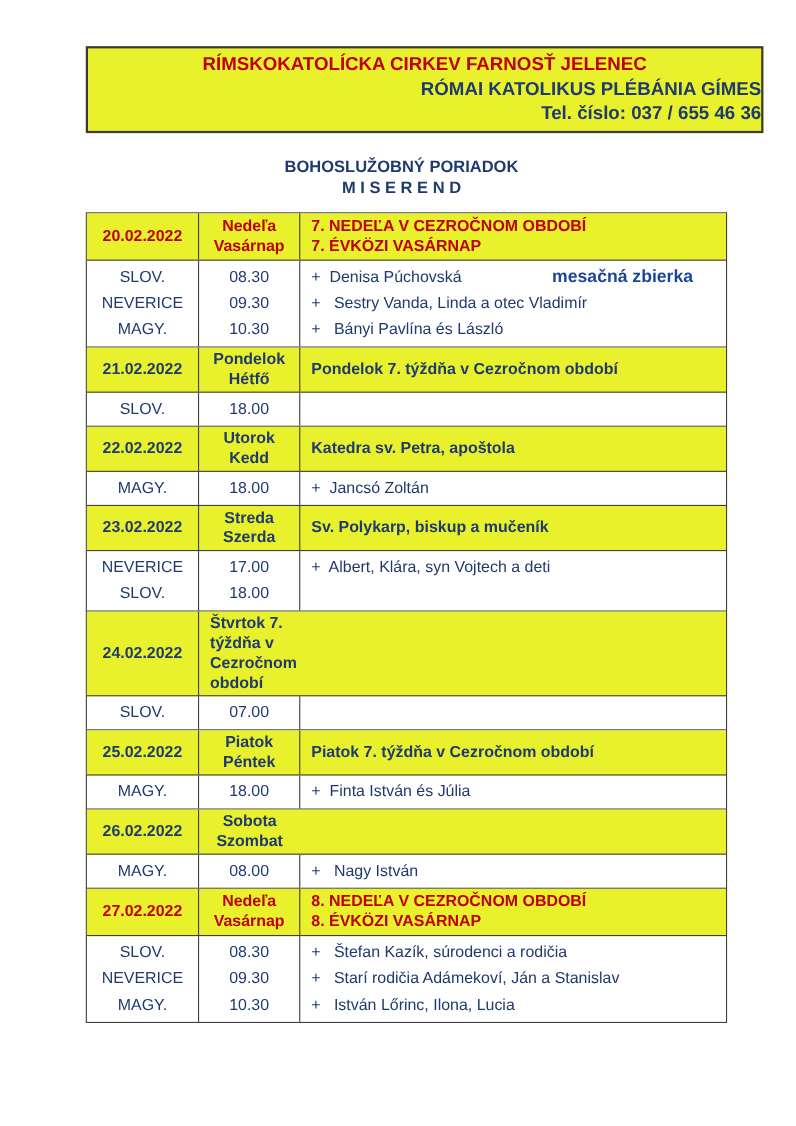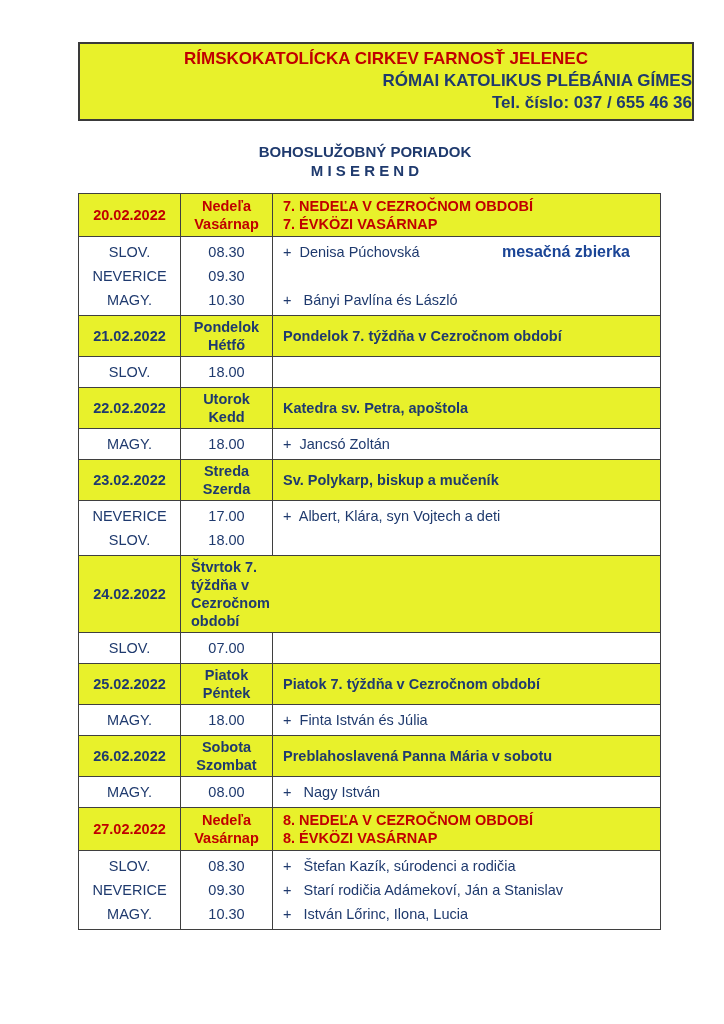--- a/index.html
+++ b/index.html
@@ -105,20 +105,23 @@
       <div class="line">08.30</div>
       <div class="line">09.30</div>
       <div class="line">10.30</div>
     </div>
     <div class="cell c-int">
       <div class="line int-line">
         <span>+  Denisa Púchovská</span>
         <span class="note">mesačná zbierka</span>
       </div>
       <div class="line int-line">
+        <span>+   Sestry Vanda, Linda a otec Vladimír</span>
+      </div>
+      <div class="line int-line">
         <span>+   Bányi Pavlína és László</span>
       </div>
     </div>
   </div>
 
   <div class="trow head">
     <div class="cell c-date">
         <div>21.02.2022</div>
       </div>
     <div class="cell c-day">
@@ -248,23 +251,20 @@
     </div>
   </div>
 
   <div class="trow head">
     <div class="cell c-date">
         <div>26.02.2022</div>
       </div>
     <div class="cell c-day">
       <div>Sobota</div>
       <div>Szombat</div>
-    </div>
-    <div class="cell c-title">
-      <div>Preblahoslavená Panna Mária v sobotu</div>
     </div>
   </div>
   <div class="trow body">
     <div class="cell c-place">
       <div class="line">MAGY.</div>
     </div>
     <div class="cell c-time">
       <div class="line">08.00</div>
     </div>
     <div class="cell c-int">

